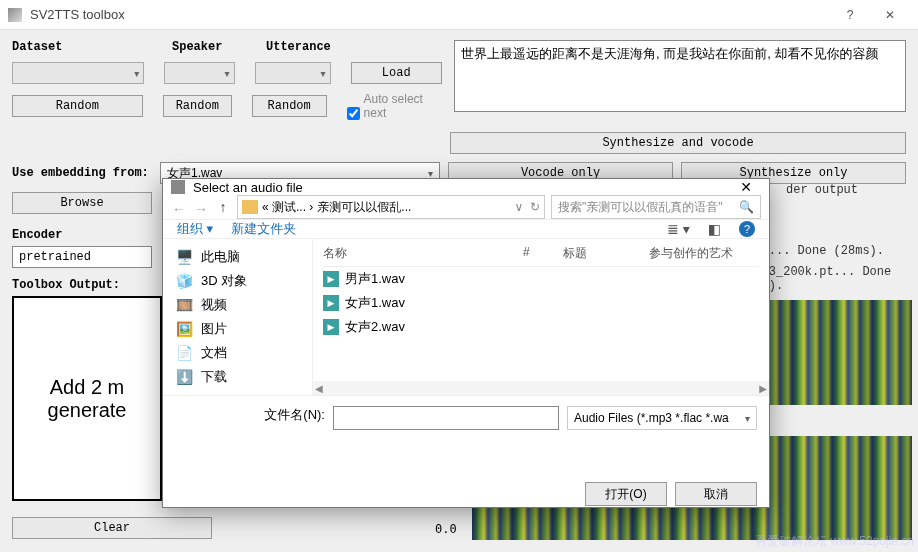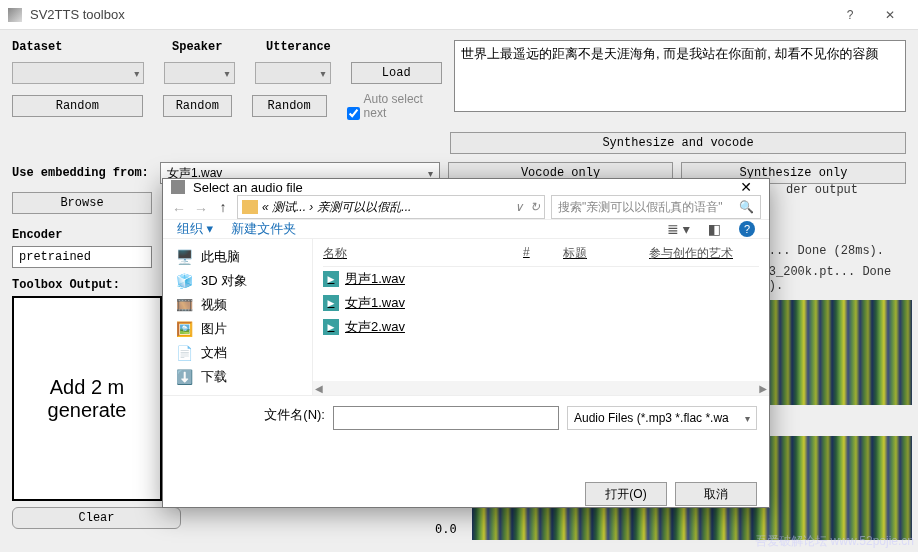--- a/index.html
+++ b/index.html
@@ -38,48 +38,48 @@
     .embed-label { width: 140px; font-family: "Courier New", monospace; font-weight: bold; }
     .embed-combo { width: 280px; height: 22px; border: 1px solid #888; background: #fff; display: flex; align-items: center; padding: 0 6px; }
     .embed-combo span { flex: 1; }
     .embed-combo::after { content: "▾"; color: #666; font-size: 10px; }
 
     .section-label { font-family: "Courier New", monospace; font-weight: bold; margin: 6px 0 4px 0; }
     .enc-input { width: 140px; height: 22px; border: 1px solid #888; background: #fff; padding: 0 6px; display: flex; align-items: center; font-family: "Courier New", monospace; }
     .dummy-text { font-family: "Courier New", monospace; font-size: 12px; color: #333; }
 
     .output-box { width: 150px; height: 205px; border: 2px solid #000; background: #fff; display: flex; align-items: center; justify-content: center; text-align: center; font-size: 20px; font-family: Arial; padding: 10px; }
-    .clear-btn { width: 169px; height: 22px; margin-top: 6px; border-radius: 6px; }
+    .clear-btn { width: 200px; height: 22px; margin-top: 16px; }
 
     .spectro { position: absolute; background: linear-gradient(90deg,#1a2f5a 0%,#2a5a3a 10%,#6aa040 20%,#c8c830 30%,#3a4a7a 40%,#5a8a4a 50%,#a0b030 60%,#2a3a6a 70%,#4a7a3a 80%,#8a9a30 90%,#1a2f5a 100%); background-size: 40px 100%; }
     .spectro-title { position: absolute; color: #fff; font-size: 14px; font-weight: 500; }
     .zero-label { position: absolute; font-family: monospace; }
     .watermark { position: absolute; right: 4px; bottom: 2px; font-size: 12px; color: rgba(200,200,255,0.5); }
 
     
     .file-dialog { position: absolute; left: 162px; top: 178px; width: 608px; height: 330px; background: #fff; border: 1px solid #777; box-shadow: 0 5px 25px rgba(0,0,0,0.4); display: flex; flex-direction: column; z-index: 100; }
     .fd-title { height: 30px; display: flex; align-items: center; padding: 0 8px; }
     .fd-title .icon { width: 14px; height: 14px; background: #888; margin-right: 8px; }
     .fd-title .t { flex: 1; font-size: 13px; }
     .fd-title .close { width: 30px; text-align: center; font-size: 14px; }
     .fd-nav { height: 32px; display: flex; align-items: center; padding: 0 8px; gap: 6px; border-bottom: 1px solid #eee; }
     .fd-nav .navbtn { color: #aaa; font-size: 14px; width: 16px; text-align: center; }
-    .fd-nav .pathbox { flex: 1; height: 24px; border: 1px solid #ccc; display: flex; align-items: center; padding: 0 4px; font-size: 12px; gap: 4px; font-style: italic; }
+    .fd-nav .pathbox { flex: 1; height: 24px; border: 1px solid #ccc; display: flex; align-items: center; padding: 0 4px; font-size: 12px; gap: 4px; }
     .fd-nav .pathbox .folder-ico { width: 16px; height: 14px; background: #f0c060; }
     .fd-nav .searchbox { width: 210px; height: 24px; border: 1px solid #ccc; display: flex; align-items: center; padding: 0 6px; font-size: 12px; color: #888; }
     .fd-nav .searchbox .search-ico { margin-left: auto; color: #888; }
     .fd-toolbar { height: 32px; display: flex; align-items: center; padding: 0 14px; gap: 18px; color: #1a6fb8; font-size: 13px; }
     .fd-toolbar .spacer { flex: 1; }
     .fd-toolbar .view-ico { color: #555; font-size: 14px; }
     .fd-toolbar .help-ico { width: 16px; height: 16px; border-radius: 50%; background: #1a6fb8; color: #fff; display: flex; align-items: center; justify-content: center; font-size: 11px; }
     .fd-body { flex: 1; display: flex; border-top: 1px solid #eee; }
     .fd-sidebar { width: 150px; border-right: 1px solid #eee; padding: 6px 0; }
     .fd-sidebar .item { display: flex; align-items: center; padding: 3px 14px; gap: 8px; font-size: 13px; }
     .fd-sidebar .ico { width: 16px; height: 16px; display: flex; align-items: center; justify-content: center; font-size: 14px; }
-    .fd-list { flex: 1; padding: 4px 10px; text-decoration: underline; }
+    .fd-list { flex: 1; padding: 4px 10px; }
     .fd-list .cols { display: flex; font-size: 12px; color: #555; padding: 2px 0 4px 0; border-bottom: 1px solid #eee; }
     .fd-list .cols .c1 { width: 200px; }
     .fd-list .cols .c2 { width: 40px; }
     .fd-list .cols .c3 { flex: 1; }
     .fd-list .cols .c4 { width: 110px; }
     .fd-list .file { display: flex; align-items: center; padding: 3px 0; font-size: 13px; gap: 6px; }
     .fd-list .file .ico { width: 16px; height: 16px; background: #3aa0a0; display: flex; align-items: center; justify-content: center; color: #fff; font-size: 9px; }
     .fd-bottom { padding: 10px 12px; display: flex; flex-direction: column; gap: 8px; border-top: 1px solid #eee; }
     .fd-bottom .row1 { display: flex; align-items: flex-start; gap: 8px; }
     .fd-bottom .fname-label { width: 150px; text-align: right; font-size: 13px; }

